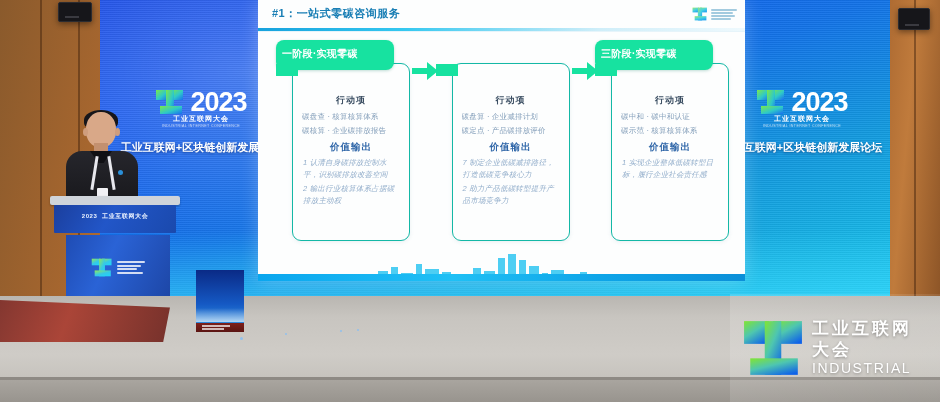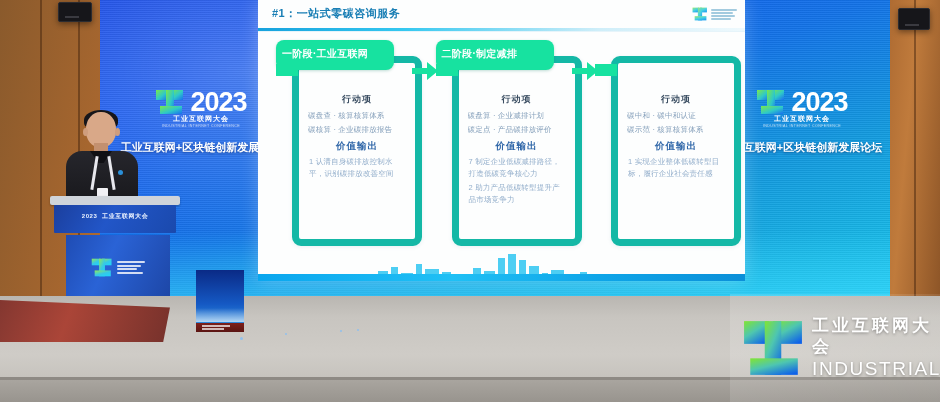--- a/index.html
+++ b/index.html
@@ -50,34 +50,34 @@
   .slide-logo{position:absolute;right:8px;top:6px;display:flex;align-items:center;gap:3px;opacity:.95;}
   .slide-logo-txt{display:flex;flex-direction:column;gap:1px;}
   .slide-logo-txt i{display:block;height:2px;background:#9fc9de;border-radius:1px;font-size:0;}
 
   .cols{position:absolute;left:0;top:40px;width:100%;height:200px;display:flex;
     justify-content:space-between;padding:0 18px;box-sizing:border-box;}
   .col{position:relative;width:132px;}
   .arrow{position:absolute;top:22px;width:26px;height:18px;}
   .arrow svg{display:block;}
 
-  .card{position:absolute;left:16px;top:16px;width:116px;height:176px;background:#fdfefe;
-    border:7px solid #14b8a6;border-radius:9px;box-shadow:0 1px 4px rgba(80,130,160,.12);}
+  .card{position:absolute;left:16px;top:23px;width:116px;height:176px;background:#fdfefe;
+    border:1px solid #14b8a6;border-radius:9px;box-shadow:0 1px 4px rgba(80,130,160,.12);}
   .tab{position:absolute;left:0;top:0;width:118px;height:30px;background:#17e2a0;border-radius:8px;
     box-shadow:0 1px 3px rgba(0,120,90,.25);}
   .tab-label{position:absolute;left:6px;top:7px;color:#fff;font-size:10px;font-weight:700;
     letter-spacing:.3px;white-space:nowrap;}
   .tab-notch{position:absolute;left:0;top:24px;width:22px;height:12px;background:#17e2a0;}
 
   .card-inner{position:absolute;left:0;top:26px;width:116px;padding:0 8px;box-sizing:border-box;}
   .sec-head{text-align:center;color:#3c4f63;font-size:9px;font-weight:700;letter-spacing:1px;margin:4px 0 4px;}
   .bullet{color:#86a0bb;font-size:7.5px;line-height:1.55;margin:0 0 2px 1px;letter-spacing:.2px;
     white-space:nowrap;overflow:hidden;}
   .sec-head2{text-align:center;color:#2f66a8;font-size:9.5px;font-weight:700;letter-spacing:1px;margin:5px 0 3px;}
-  .vitem{color:#93aecb;font-size:7.5px;line-height:1.62;letter-spacing:.2px;margin:0 0 1px 2px;}
+  .vitem{color:#93aecb;font-size:7.5px;line-height:1.62;letter-spacing:.2px;margin:0 0 1px 2px;font-style:italic;}
 
   .skyline{position:absolute;left:0;bottom:0;width:100%;height:34px;}
   .skyline svg{display:block;width:100%;height:34px;}
   .slide-bottomband{position:absolute;left:0;bottom:0;width:100%;height:7px;
     background:linear-gradient(90deg,#0aa6ee,#1fc0f5 40%,#0ea5e8 70%,#0b8fd8);}
 
   
   .podium{position:absolute;left:50px;top:196px;width:130px;height:104px;}
   .podium-top{position:absolute;left:0;top:0;width:130px;height:9px;background:#cfd4da;border-radius:2px;
     box-shadow:0 1px 2px rgba(0,0,0,.3);}
@@ -129,21 +129,21 @@
 
   .dot{position:absolute;border-radius:50%;background:rgba(120,190,255,.7);}
 
   
   .watermark{position:absolute;right:0;bottom:0;width:210px;height:108px;
     background:linear-gradient(135deg,rgba(255,255,255,.16),rgba(255,255,255,.05));
     display:flex;align-items:center;gap:8px;padding:0 10px 0 12px;box-sizing:border-box;}
   .wm-text{display:flex;flex-direction:column;justify-content:center;color:#fff;}
   .wm-cn{font-size:17px;font-weight:700;letter-spacing:3px;line-height:1.25;
     text-shadow:0 1px 3px rgba(0,0,0,.35);}
-  .wm-en{font-size:19px;font-weight:400;letter-spacing:1.6px;line-height:1.28;
+  .wm-en{font-size:14px;font-weight:400;letter-spacing:1.6px;line-height:1.28;
     text-shadow:0 1px 3px rgba(0,0,0,.35);}
 </style>
 </head>
 <body>
 
 <div id="stage">
 
   <div class="wall-left"></div>
   <div class="wall-seam" style="left:40px"></div>
   <div class="wall-seam" style="left:78px"></div>
@@ -242,64 +242,65 @@
     <div class="cols">
 
       <div class="col">
         <div class="card">
           <div class="card-inner">
             <div class="sec-head">行动项</div>
             <div class="bullet">碳盘查 · 核算核算体系</div>
             <div class="bullet">碳核算 · 企业碳排放报告</div>
             <div class="sec-head2">价值输出</div>
             <div class="vitem">1 认清自身碳排放控制水平，识别碳排放改善空间</div>
+            <div class="vitem">2 输出行业核算体系占据碳排放主动权</div>
           </div>
         </div>
         <div class="tab">
-          <div class="tab-label">一阶段·工业互联网</div>
+          <div class="tab-label">一阶段·实现零碳</div>
         </div>
         <div class="tab-notch"></div>
         <div class="arrow" style="left:136px">
           <svg width="26" height="18" viewBox="0 0 26 18">
             <path d="M0 6 H15 V0 L26 9 L15 18 V12 H0 Z" fill="#17e2a0"></path>
           </svg>
         </div>
       </div>
 
       <div class="col">
         <div class="card">
           <div class="card-inner">
             <div class="sec-head">行动项</div>
             <div class="bullet">碳盘算 · 企业减排计划</div>
             <div class="bullet">碳定点 · 产品碳排放评价</div>
             <div class="sec-head2">价值输出</div>
             <div class="vitem">7 制定企业低碳减排路径，打造低碳竞争核心力</div>
             <div class="vitem">2 助力产品低碳转型提升产品市场竞争力</div>
           </div>
         </div>
-        <div class="tab">
-          <div class="tab-label">二阶段·制定减排</div>
-        </div>
         <div class="tab-notch"></div>
         <div class="arrow" style="left:136px">
           <svg width="26" height="18" viewBox="0 0 26 18">
             <path d="M0 6 H15 V0 L26 9 L15 18 V12 H0 Z" fill="#17e2a0"></path>
           </svg>
         </div>
       </div>
 
       <div class="col">
         <div class="card">
           <div class="card-inner">
             <div class="sec-head">行动项</div>
             <div class="bullet">碳中和 · 碳中和认证</div>
             <div class="bullet">碳示范 · 核算核算体系</div>
             <div class="sec-head2">价值输出</div>
             <div class="vitem">1 实现企业整体低碳转型目标，履行企业社会责任感</div>
           </div>
+        </div>
+        <div class="tab">
+          <div class="tab-label">三阶段·实现零碳</div>
         </div>
         <div class="tab-notch"></div>
       </div>
     </div>
 
     <div class="skyline">
       <svg viewBox="0 0 487 34" preserveAspectRatio="none">
         <g fill="#2fc6f2" opacity=".85">
           <rect x="120" y="24" width="10" height="10"></rect>
             <rect x="133" y="20" width="7" height="14"></rect>

